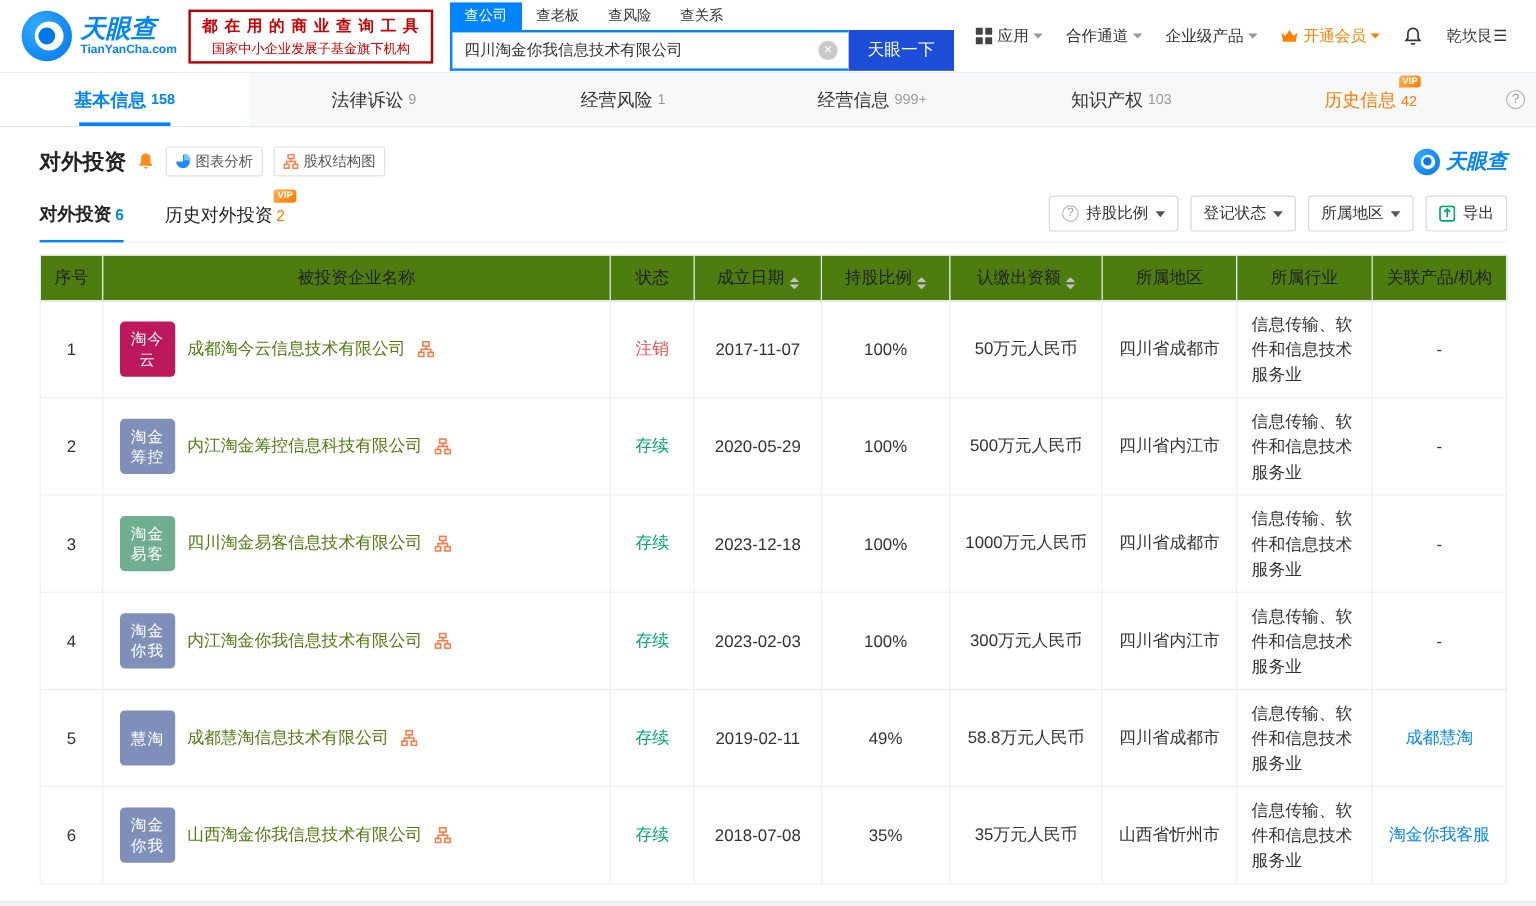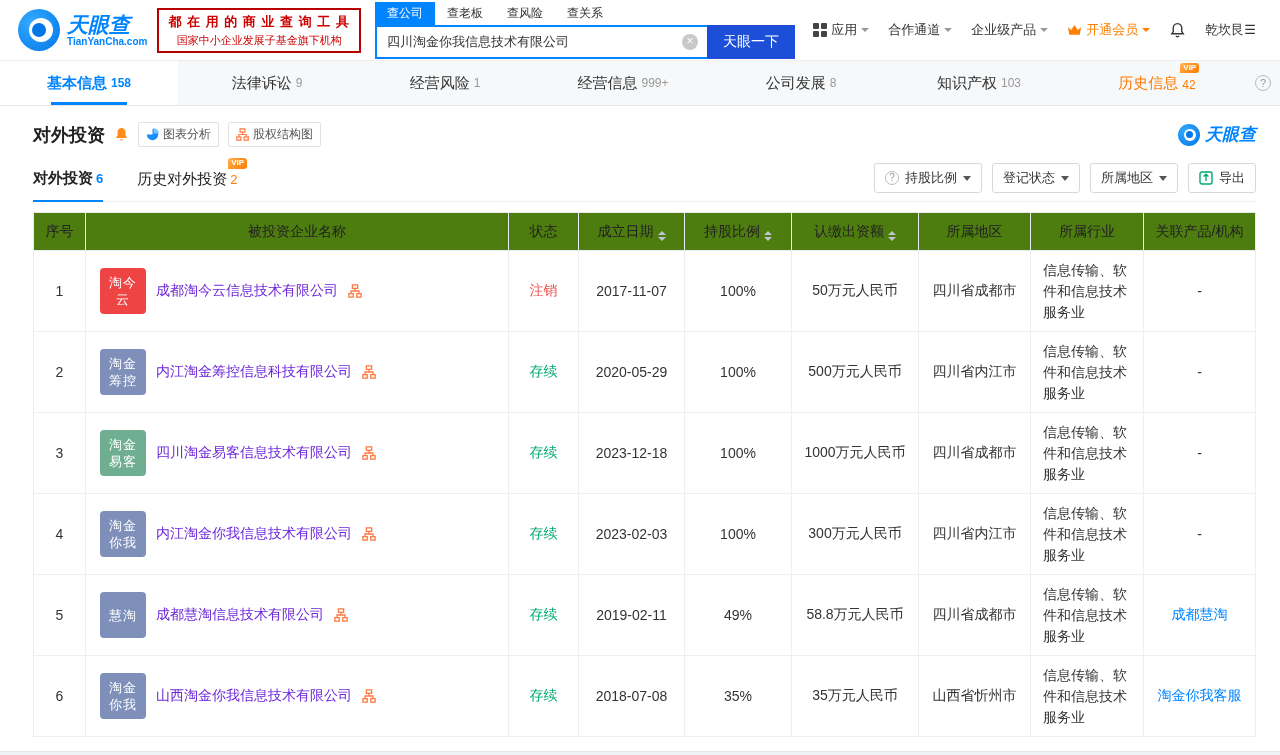--- a/index.html
+++ b/index.html
@@ -70,21 +70,21 @@
   .q-icon{width:14px;height:14px;border-radius:50%;border:1px solid #bbb;color:#999;font-size:10px;line-height:12px;text-align:center}
   .caret-dk{width:0;height:0;border-left:4px solid transparent;border-right:4px solid transparent;border-top:5px solid #555}
 
   
   .invest-table{width:100%;border-collapse:collapse;table-layout:fixed;margin-top:10px}
   .invest-table th{background:#4d7c0f;height:38px;font-size:14px;font-weight:400;color:#222;border:1px solid #e9edf1;text-align:center;white-space:nowrap}
   .invest-table td{border:1px solid #edf0f3;height:81px;font-size:14px;text-align:center;vertical-align:middle;color:#333;padding:8px 6px}
   .td-name{text-align:left}
   .name-cell{display:flex;align-items:center;gap:10px;padding-left:8px}
   .avatar{width:46px;height:46px;min-width:46px;border-radius:4px;color:#fff;font-size:13px;display:flex;flex-direction:column;align-items:center;justify-content:center;line-height:17px;letter-spacing:1px}
-  .cname{color:#6d28d9;cursor:pointer}
+  .cname{color:#4d7c0f;cursor:pointer}
   .struct-icon{display:inline-flex;cursor:pointer;flex:none}
   .td-industry{text-align:left !important;padding:8px 12px !important;line-height:21px}
   .sort{display:inline-flex;flex-direction:column;gap:2px;margin-left:4px;vertical-align:1px}
   .sort i{width:0;height:0;border-left:4px solid transparent;border-right:4px solid transparent;display:block}
   .sort .up{border-bottom:4px solid #c0c4cc}
   .sort .down{border-top:4px solid #c0c4cc}
 
   .page-footer{height:22px;background:#f1f2f4;margin-top:14px;border-top:1px solid #e4e6e9}
 </style>
 </head>
@@ -169,24 +169,20 @@
     <span class="lbl">法律诉讼</span>
     <span class="cnt">9</span>
   </div>
   <div class="mtab">
     <span class="lbl">经营风险</span>
     <span class="cnt">1</span>
   </div>
   <div class="mtab">
     <span class="lbl">经营信息</span>
     <span class="cnt">999+</span>
-  </div>
-  <div class="mtab">
-    <span class="lbl">公司发展</span>
-    <span class="cnt">8</span>
   </div>
   <div class="mtab">
     <span class="lbl">知识产权</span>
     <span class="cnt">103</span>
   </div>
   <div class="mtab orange">
     <span class="lbl">历史信息</span>
     <span class="cnt-wrap">
       <span class="vip-tag">VIP</span>
       <span class="cnt">42</span>
@@ -304,21 +300,21 @@
         <th><span>所属地区</span></th>
         <th><span>所属行业</span></th>
         <th><span>关联产品/机构</span></th>
       </tr>
     </thead>
     <tbody>
   <tr>
     <td><span>1</span></td>
     <td class="td-name">
       <div class="name-cell">
-        <div class="avatar" style="background: #ef4444;">
+        <div class="avatar" style="background: #be185d;">
                 <span>淘今</span>
                 <span>云</span>
               </div>
         <a class="cname">成都淘今云信息技术有限公司</a>
         <span class="struct-icon">
           <svg width="14" height="14" viewBox="0 0 16 16" fill="none" stroke="#ff7a45" stroke-width="1.5">
                   <rect x="5" y="1" width="6" height="4"></rect>
                   <rect x="1" y="11" width="5" height="4"></rect>
                   <rect x="10" y="11" width="5" height="4"></rect>
                   <path d="M8 5v3M3.5 11V8h9v3"></path>

